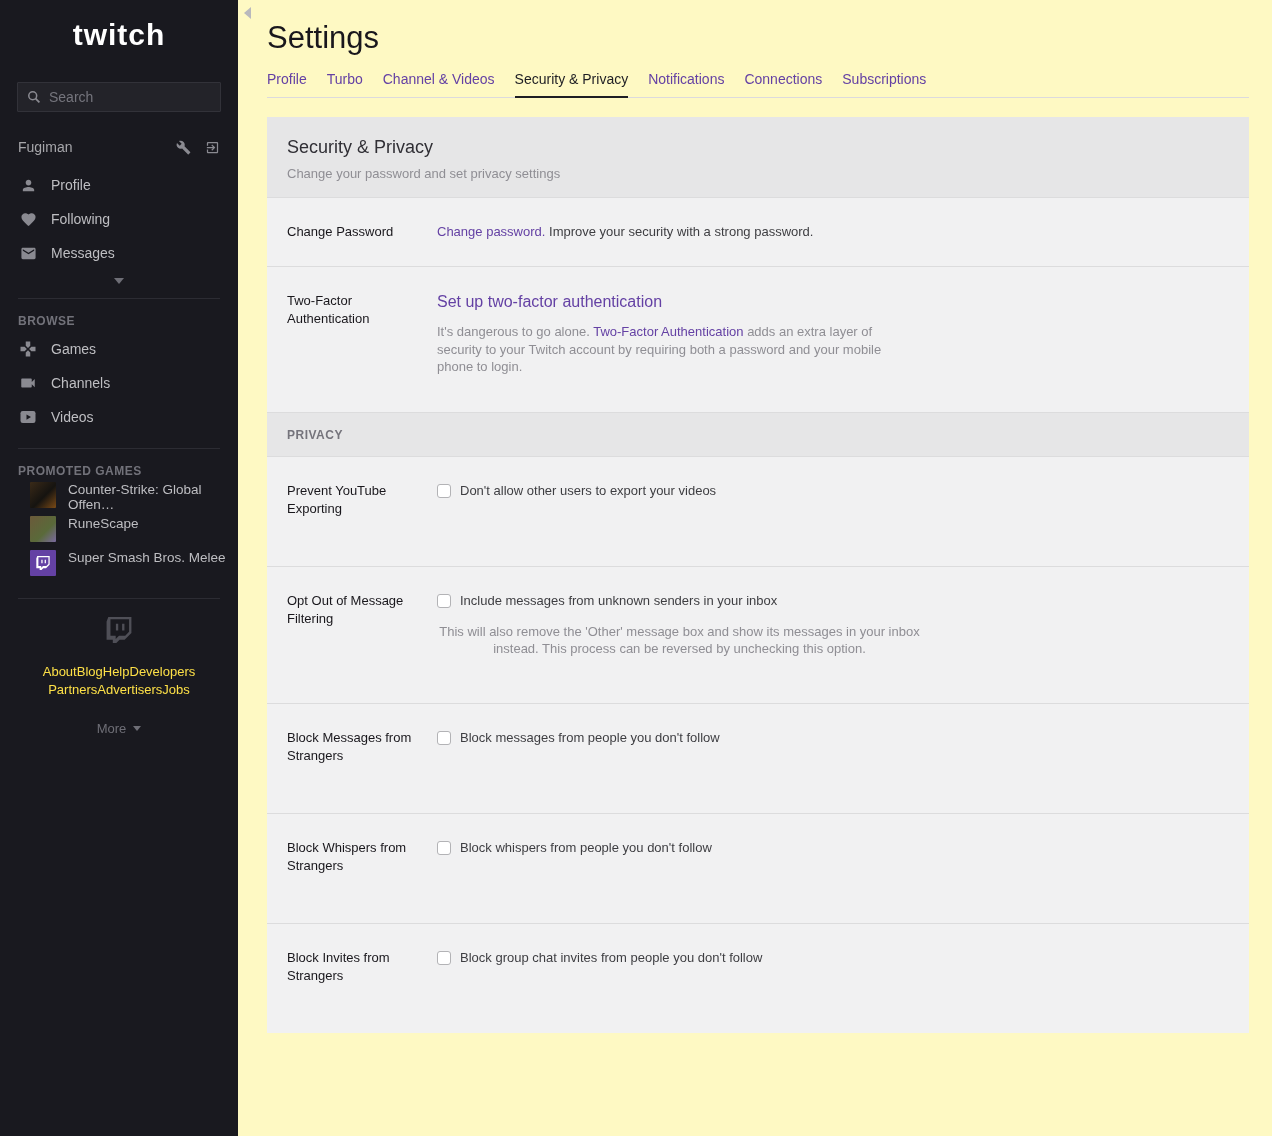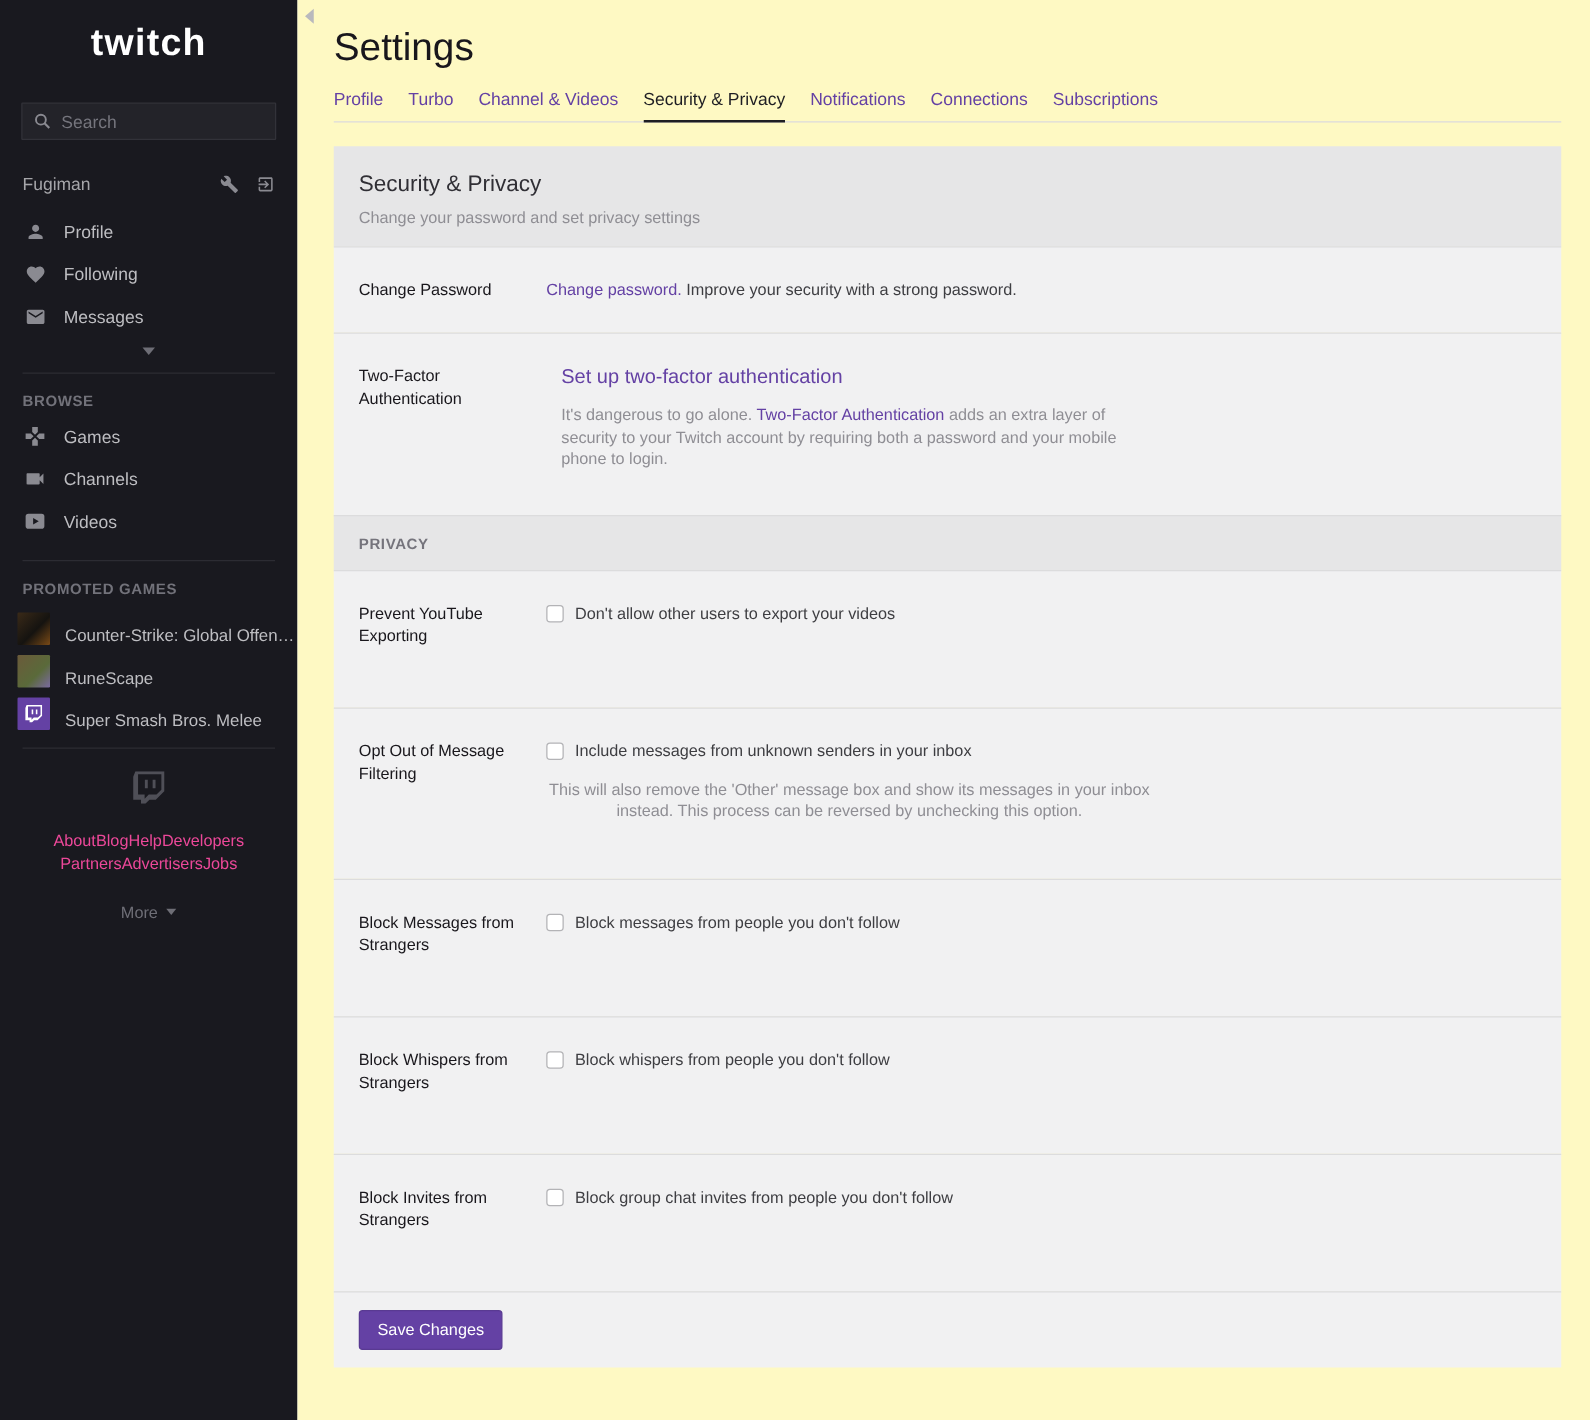--- a/index.html
+++ b/index.html
@@ -50,34 +50,34 @@
     margin:8px auto 0; width:0; height:0; cursor:pointer;
     border-left:5px solid transparent; border-right:5px solid transparent;
     border-top:6px solid #6e6e76;
   }
   .divider { margin:14px 18px 0; border-top:1px solid #2c2c33; height:0; }
   .section-label {
     margin:15px 0 4px 18px; font-size:12px; font-weight:bold;
     color:#72727a; letter-spacing:0.5px;
   }
   .promo-item {
-    height:34px; display:flex; align-items:flex-end; padding-left:14px;
+    height:34px; display:flex; align-items:flex-start; padding-left:30px;
     cursor:pointer; color:#bebec2; font-size:13.5px;
   }
   .promo-thumb {
     width:26px; height:26px; margin-right:12px; flex-shrink:0; border-radius:1px;
     display:flex; align-items:center; justify-content:center;
   }
   .thumb-csgo { background:linear-gradient(135deg,#3a2a18 0%,#151310 55%,#7a4a16 100%); }
   .thumb-runescape { background:linear-gradient(135deg,#6b5a3a 0%,#5a6a3a 60%,#7a6aa0 100%); }
   .thumb-melee { background:#6441a4; color:#ffffff; }
   .side-footer { text-align:center; margin-top:18px; color:#6e6e76; }
   .glitch-icon { color:#4f4f57; margin-bottom:16px; display:inline-block; }
   .footer-links { font-size:13px; line-height:18px; color:#6e6e76; }
-  .footer-links a { color:#ec4899; text-decoration:none; cursor:pointer; margin:0 0; }
+  .footer-links a { color:#fde047; text-decoration:none; cursor:pointer; margin:0 0; }
   .more-row { margin-top:22px; font-size:13px; color:#6e6e76; cursor:pointer;
     display:inline-flex; align-items:center; gap:7px; }
   .more-caret { width:0; height:0;
     border-left:4px solid transparent; border-right:4px solid transparent;
     border-top:5px solid #6e6e76; }
 
   
   .main { flex:1; background:#fef9c3; position:relative; }
   .collapse-arrow {
     position:absolute; left:6px; top:7px; width:0; height:0; cursor:pointer;
@@ -107,21 +107,21 @@
     display:flex; padding:25px 20px;
   }
   .row-label {
     width:150px; flex-shrink:0; font-size:13px; font-weight:normal;
     color:#19171c; line-height:18px; padding-right:10px;
   }
   .row-content { flex:1; font-size:13px; color:#3e3e42; line-height:18px; }
   .purple-link { color:#6441a4; text-decoration:none; cursor:pointer; }
   .big-link { font-size:16px; line-height:20px; display:inline-block; }
   .row-desc { margin-top:11px; font-size:13px; color:#8f8e94; line-height:17.5px; max-width:470px; }
-  .row-2fa { padding-bottom:36px;gap:12px; }
+  .row-2fa { padding-bottom:36px; }
   .band {
     background:#e6e6e7; border-top:1px solid #dcdcdd; padding:15px 20px 14px;
     font-size:12px; font-weight:bold; color:#75747c; letter-spacing:0.5px;
   }
   .check-row { padding-bottom:48px; }
   .row-optout { padding-bottom:45px; }
   .check-line { display:flex; align-items:center; gap:9px; }
   .check-line input[type="checkbox"] {
     appearance:none; -webkit-appearance:none;
     width:14px; height:14px; background:#ffffff;
@@ -356,19 +356,16 @@
         <div class="row check-row">
           <div class="row-label">Block Invites from Strangers</div>
           <div class="row-content">
             <div class="check-line">
               <input type="checkbox" style="">
               <span class="check-label">Block group chat invites from people you don't follow</span>
             </div>
           </div>
         </div>
 
-        <div class="row save-row">
-          <button class="save-btn">Save Changes</button>
-        </div>
       </section>
     </div>
   </main>
 </div>
 
 </body></html>

